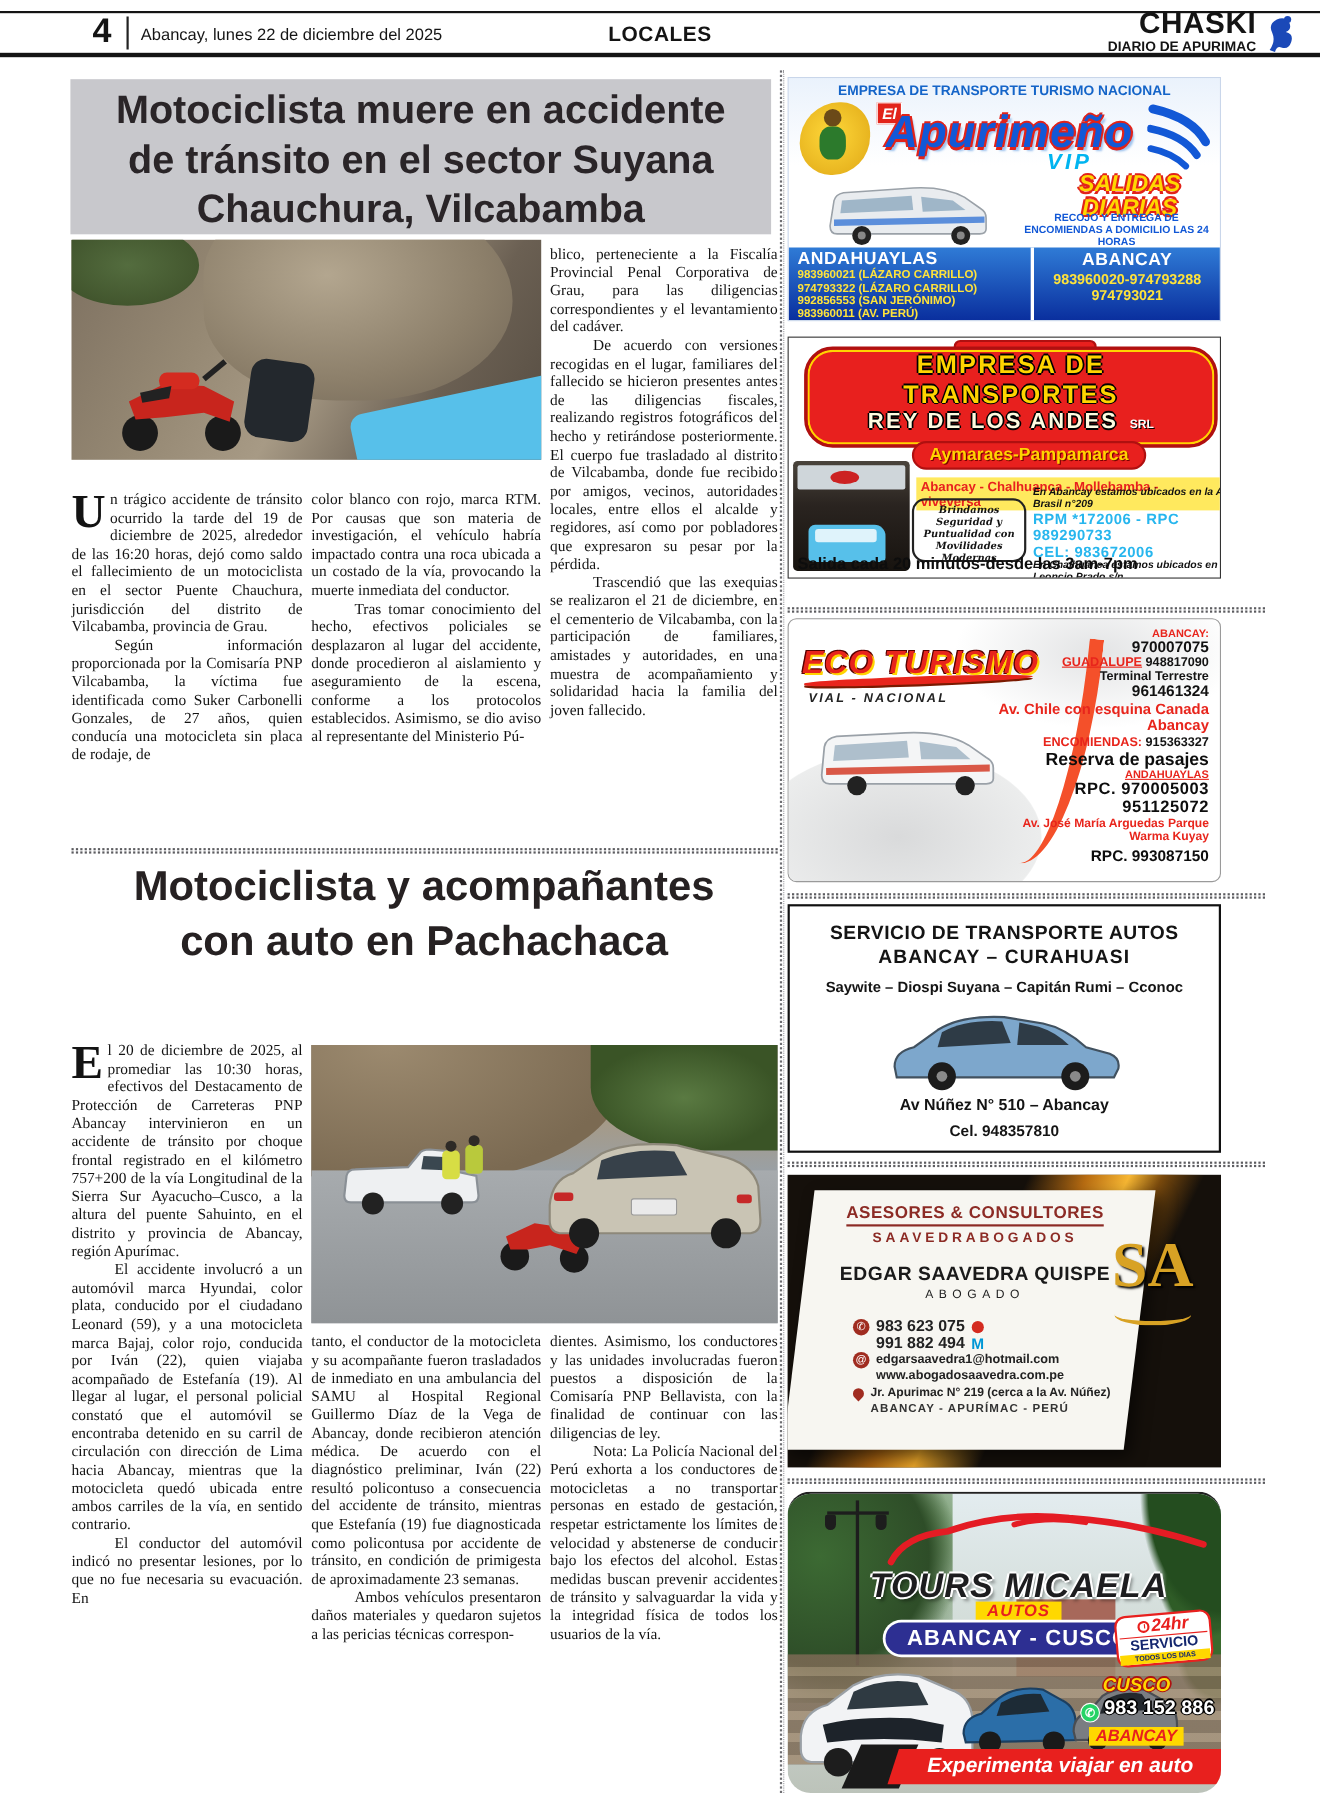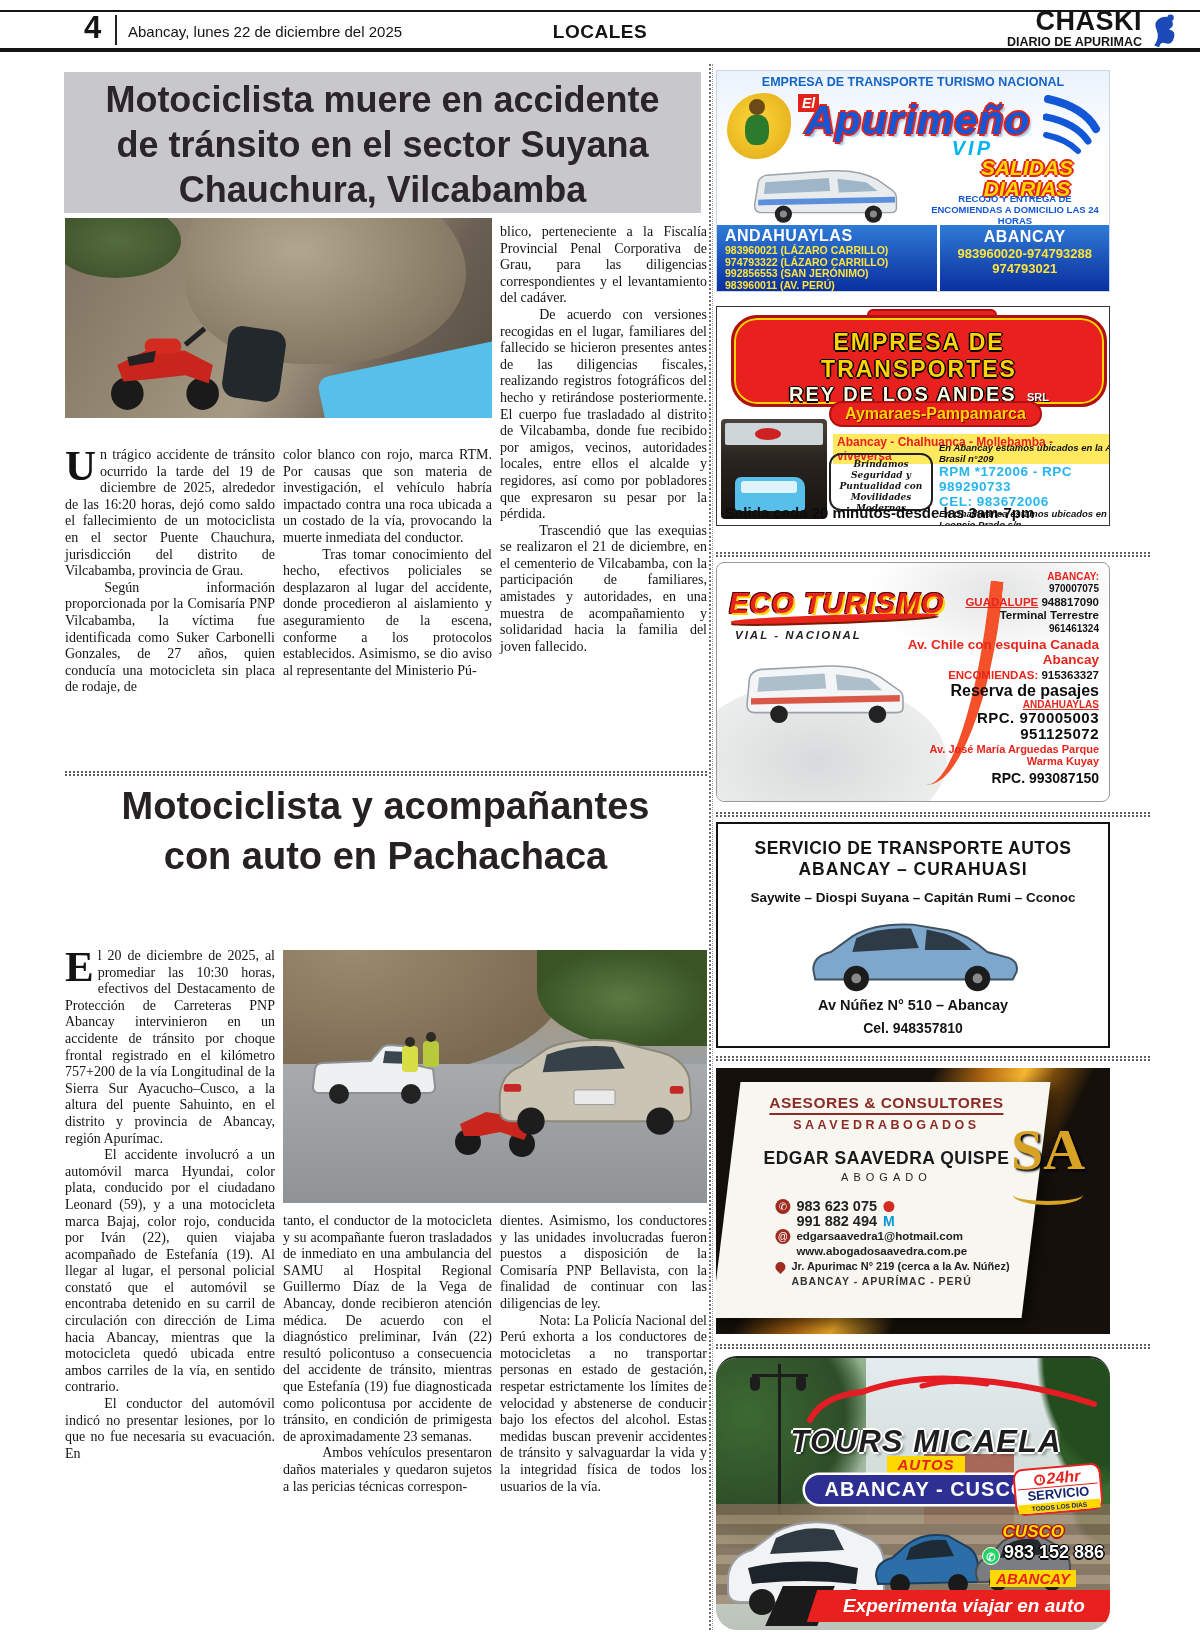--- a/index.html
+++ b/index.html
@@ -110,21 +110,21 @@
   .apu-city { font-size:16px; font-weight:800; letter-spacing:.5px; }
   .apu-phones > div { color:#ffe33a; font-weight:700; font-size:10.5px; line-height:11.5px; }
   .apu-ab1, .apu-ab2 { color:#ffe33a; font-weight:800; font-size:13px; line-height:15px; }
 
   
   .ad-rey { top:306px; height:220px; background:#fff; border:1px solid #333; }
   .rey-tab { position:absolute; left:150px; top:2px; width:130px; height:12px; background:#e8201e;
              border:2px solid #b01010; border-radius:8px; }
   .rey-banner { position:absolute; left:14px; right:2px; top:8px; height:92px; background:#e8201e;
                 border:3px solid #b01010; border-radius:26px; box-shadow:inset 0 0 0 2px #ffd400; text-align:center; }
-  .rey-t1 { margin-top:11px; font-size:23px; font-weight:800; letter-spacing:2px; color:#ffd400;
+  .rey-t1 { font-size:23px; font-weight:800; letter-spacing:2px; color:#ffd400;
             text-shadow:-1.5px 0 0 #000, 1.5px 0 0 #000, 0 -1.5px 0 #000, 0 1.5px 0 #000; }
   .rey-t2 { font-size:20px; font-weight:800; letter-spacing:2px; color:#fffbe0;
             text-shadow:-1.5px 0 0 #000, 1.5px 0 0 #000, 0 -1.5px 0 #000, 0 1.5px 0 #000; display:inline-block; }
   .rey-srl { font-size:11px; color:#fff; font-weight:800; margin-left:6px; text-shadow:1px 1px 0 #000; }
   .rey-sub { position:absolute; left:112px; top:94px; background:#e8201e; border:2px solid #b01010;
              border-radius:14px; padding:2px 14px; color:#ffd400; font-weight:800; font-size:16px;
              text-shadow:1px 1px 0 #7a0000; }
   .rey-routes { position:absolute; left:116px; top:127px; background:#ffe95e; color:#e8201e; font-weight:800;
                 font-size:12px; padding:1px 4px; }
   .rey-photo { position:absolute; left:4px; top:112px; width:106px; height:100px;
@@ -160,21 +160,21 @@
   .eco-sub { position:absolute; left:18px; top:66px; font-weight:800; font-style:italic; font-size:11.5px;
              letter-spacing:2px; color:#222; }
   .eco-van { position:absolute; left:16px; top:84px; width:180px; height:80px; }
   .eco-left { position:absolute; left:12px; top:168px; font-weight:800; font-size:11px; line-height:13px; }
   .eco-red { color:#e8251c; } .eco-und { text-decoration:underline; }
   .eco-recl { display:inline-block; border:1.5px solid #e8251c; border-radius:8px 8px 0 0; border-bottom:none;
               padding:1px 8px 0 2px; margin-top:2px; }
   .eco-recl-ph { font-size:14px; letter-spacing:.5px; }
   .eco-right { position:absolute; right:10px; top:8px; width:196px; text-align:right; font-weight:800; }
   .er-s  { font-size:10px; line-height:11px; }
-  .er-v  { font-size:10px; line-height:13.5px; color:#111; }
+  .er-v  { font-size:14px; line-height:13.5px; color:#111; }
   .er-mix { font-size:11.5px; line-height:13px; }
   .er-addr { color:#e8251c; font-size:13.5px; line-height:14.5px; margin:3px 0 2px; }
   .er-res { font-size:16px; line-height:17px; color:#0d0d0d; }
   .er-rpc { font-size:15px; line-height:16px; color:#0d0d0d; letter-spacing:.5px; }
   .er-addr2 { color:#e8251c; font-size:11px; line-height:12px; margin-top:1px; }
   .er-rpc3 { font-size:14px; line-height:16px; color:#0d0d0d; margin-top:3px; }
 
   
   .ad-autos { top:822px; height:226px; background:#fff; border:2.5px solid #111; text-align:center; }
   .au-t1 { margin-top:14px; font-size:17.5px; font-weight:800; letter-spacing:.5px; }

